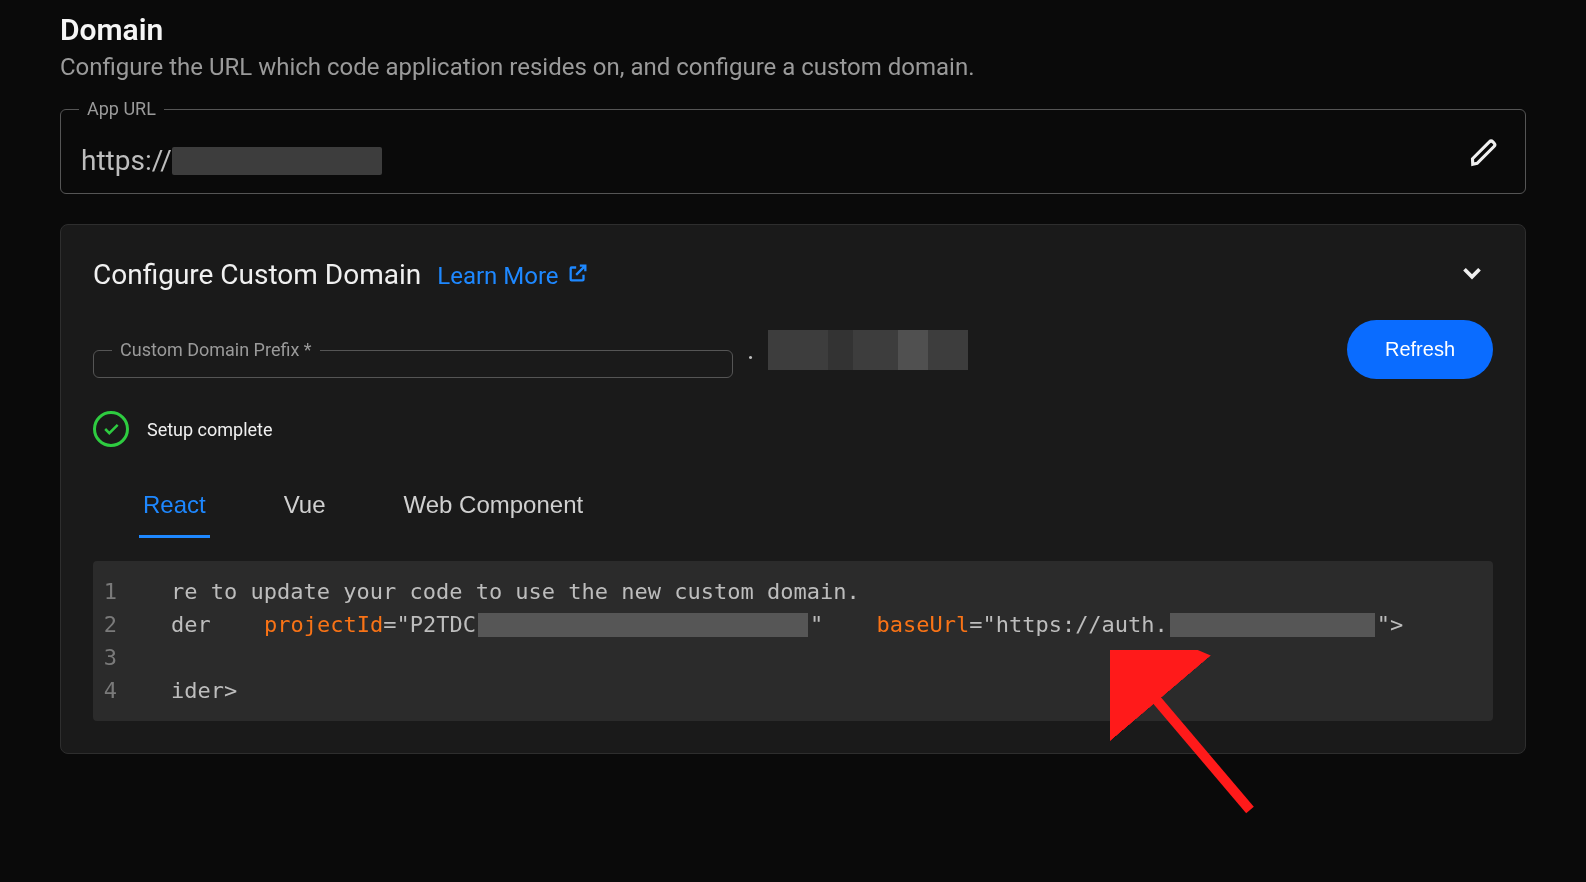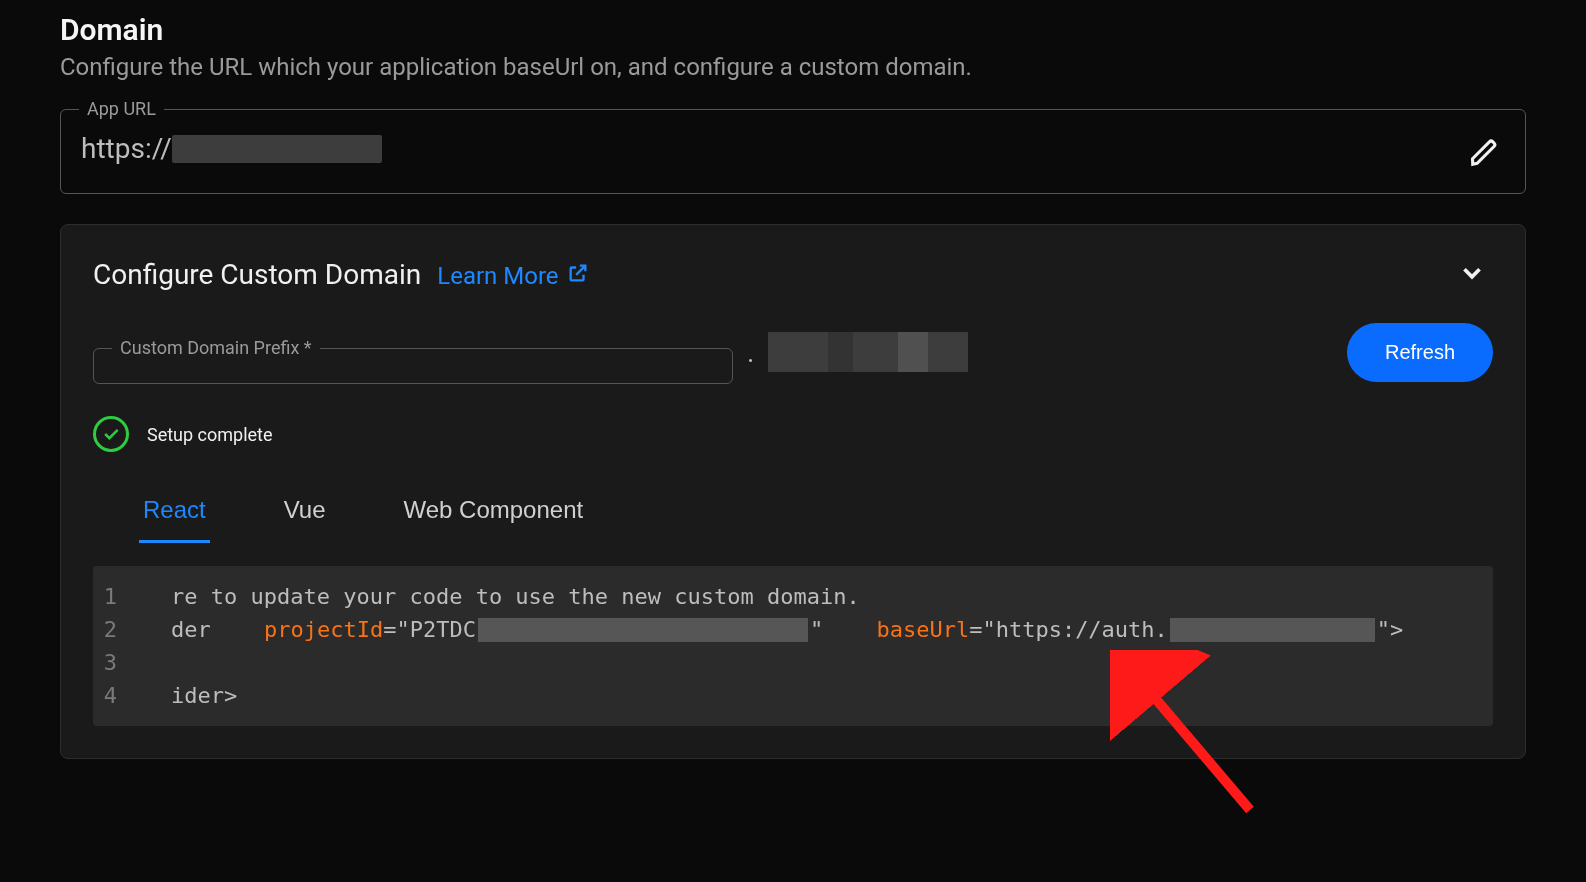--- a/index.html
+++ b/index.html
@@ -29,21 +29,21 @@
     font-weight: 400;
   }
 
   
   .field-outline {
     position: relative;
     border: 1px solid #555;
     border-radius: 6px;
     padding: 22px 20px 16px 20px;
     display: flex;
-    align-items: flex-start;
+    align-items: flex-end;
     justify-content: space-between;
     margin-bottom: 30px;
   }
   .field-label {
     position: absolute;
     top: -12px;
     left: 18px;
     background: #0a0a0a;
     padding: 0 8px;
     font-size: 18px;
@@ -116,21 +116,21 @@
   .prefix-row {
     display: flex;
     align-items: center;
     gap: 10px;
     margin-bottom: 32px;
   }
   .prefix-field {
     position: relative;
     border: 1px solid #555;
     border-radius: 6px;
-    padding: 20px 18px 14px 18px;
+    padding: 12px 18px 14px 18px;
     width: 640px;
     margin-top: 28px;
   }
   .prefix-label {
     position: absolute;
     top: -12px;
     left: 18px;
     background: #1a1a1a;
     padding: 0 8px;
     font-size: 18px;
@@ -272,21 +272,21 @@
     position: absolute;
     pointer-events: none;
     z-index: 100;
   }
 </style>
 </head>
 <body>
 
 <div class="page">
   <h2 class="section-title">Domain</h2>
-  <p class="section-subtitle">Configure the URL which your application baseUrl on, and configure a custom domain.</p>
+  <p class="section-subtitle">Configure the URL which code application resides on, and configure a custom domain.</p>
 
   <div class="field-outline">
     <span class="field-label">App URL</span>
     <div class="field-value">
       <span>https://</span>
         <span class="redacted" style="width:210px"></span>
     </div>
     <button class="pencil-btn">
       <span>
         <svg viewBox="0 0 24 24" fill="none" stroke="currentColor" stroke-width="2.5">

